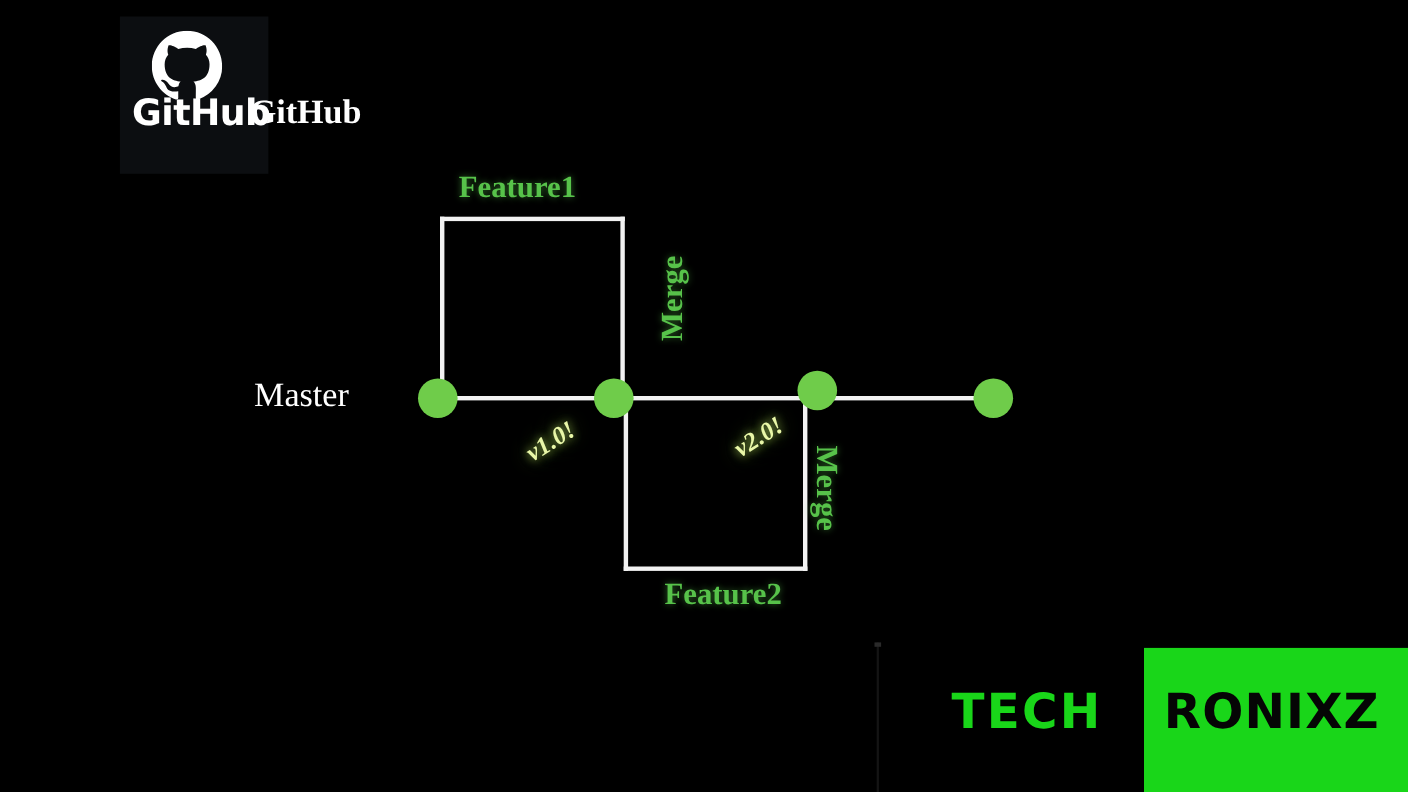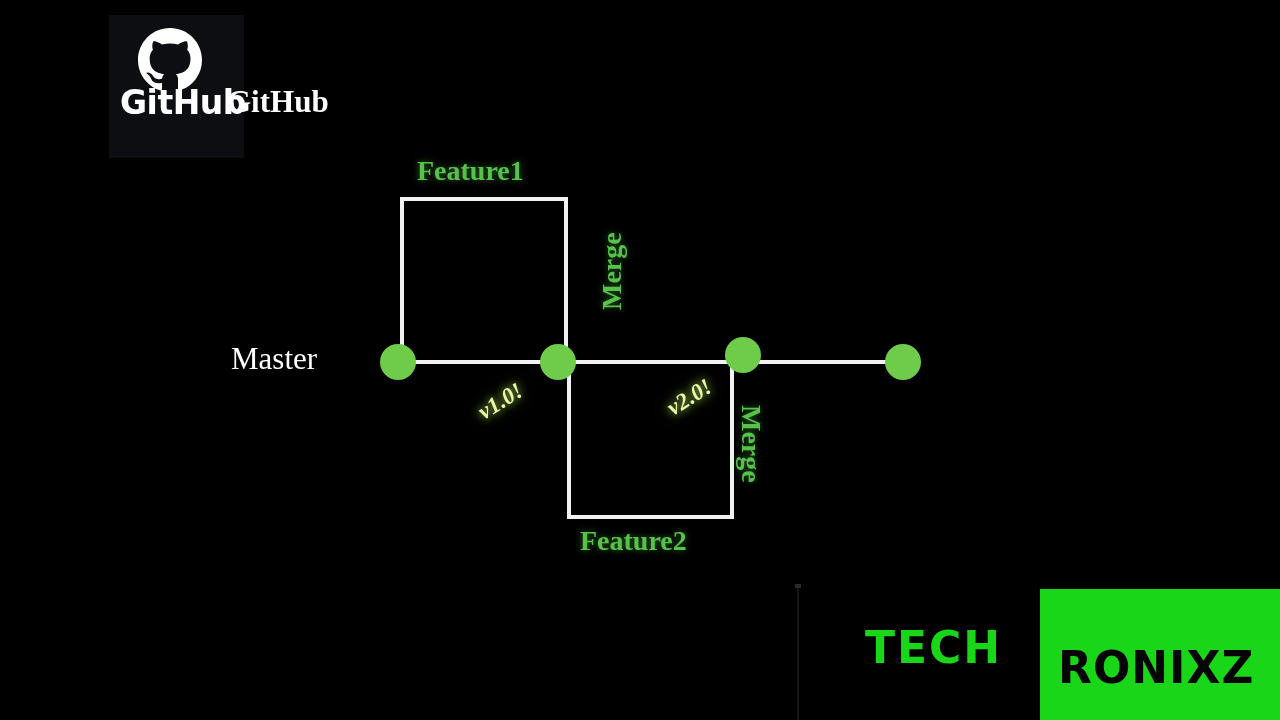--- a/index.html
+++ b/index.html
@@ -154,21 +154,20 @@
     position: absolute;
     left: 1058px;
     top: 626px;
     font-family: "DejaVu Sans", sans-serif;
     font-weight: bold;
     font-size: 44px;
     letter-spacing: 1px;
     color: #050505;
     line-height: 1;
     white-space: nowrap;
-    margin-top: 20px;
   }
 </style>
 </head>
 <body>
 
 <div id="stage">
 
   <div id="gh-logo-box"></div>
 
   <div id="gh-mark">
@@ -195,21 +194,21 @@
   <div class="line" style="left:564px; top:197px; width:4px; height:167px;"></div>
 
   <div class="lbl lbl-merge lbl-merge-up" style="left:598px; top:310px;">Merge</div>
 
   <div class="line" style="left:567px; top:362px; width:4px; height:157px;"></div>
   <div class="line" style="left:567px; top:515px; width:167px; height:4px;"></div>
   <div class="line" style="left:730px; top:358px; width:4px; height:161px;"></div>
 
   <div class="lbl lbl-merge lbl-merge-down" style="left:765px; top:405px;">Merge</div>
 
-  <div class="lbl lbl-feature" style="left:580px; top:527px;">Feature2</div>
+  <div class="lbl lbl-feature" style="left:604px; top:527px;">Feature2</div>
 
   <div class="line" style="left:396px; top:360px; width:510px; height:4px;"></div>
 
   <div class="node" style="left:380px; top:344px; width:36px; height:36px;"></div>
   <div class="node" style="left:540px; top:344px; width:36px; height:36px;"></div>
   <div class="node" style="left:725px; top:337px; width:36px; height:36px;"></div>
   <div class="node" style="left:885px; top:344px; width:36px; height:36px;"></div>
 
   <div class="lbl lbl-ver" style="left:474px; top:404px;">v1.0!</div>
   <div class="lbl lbl-ver" style="left:663px; top:400px;">v2.0!</div>

